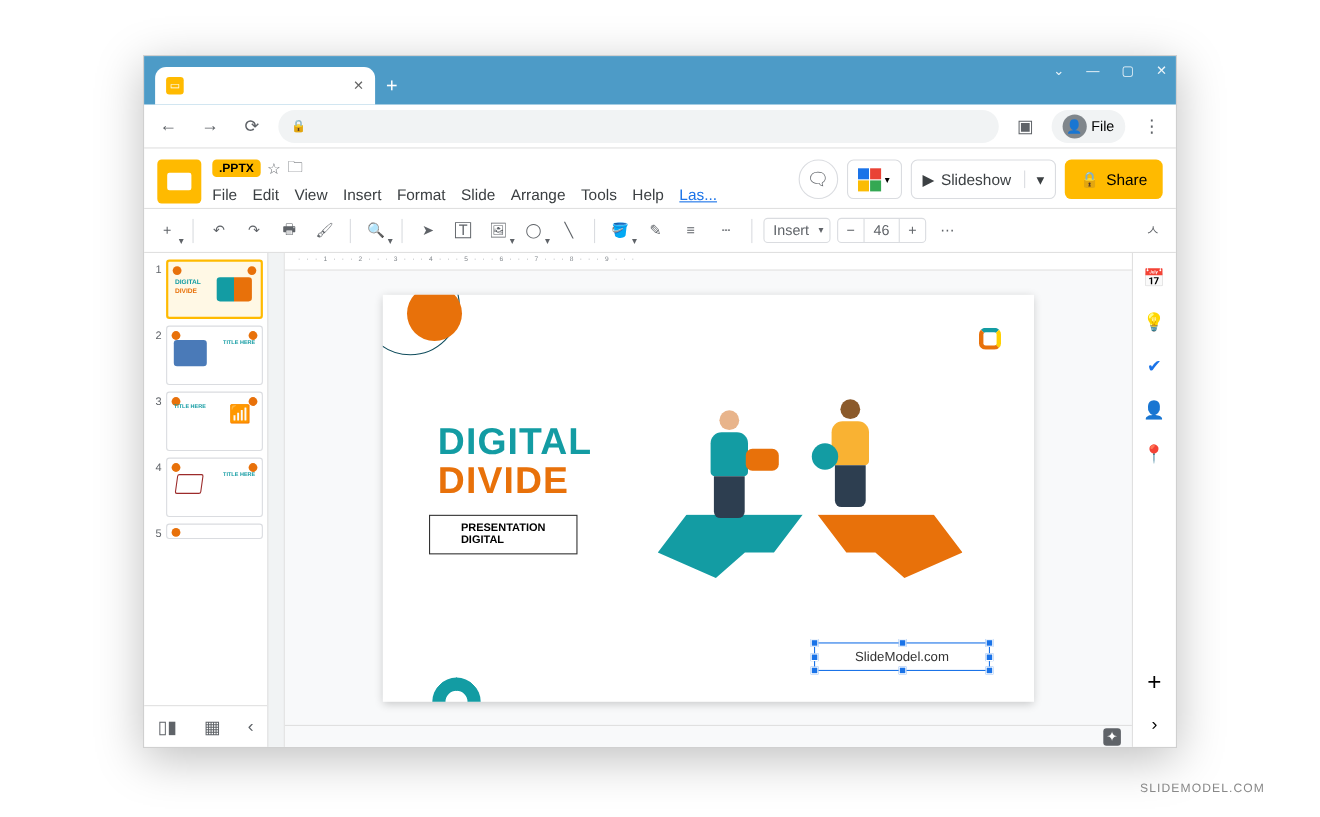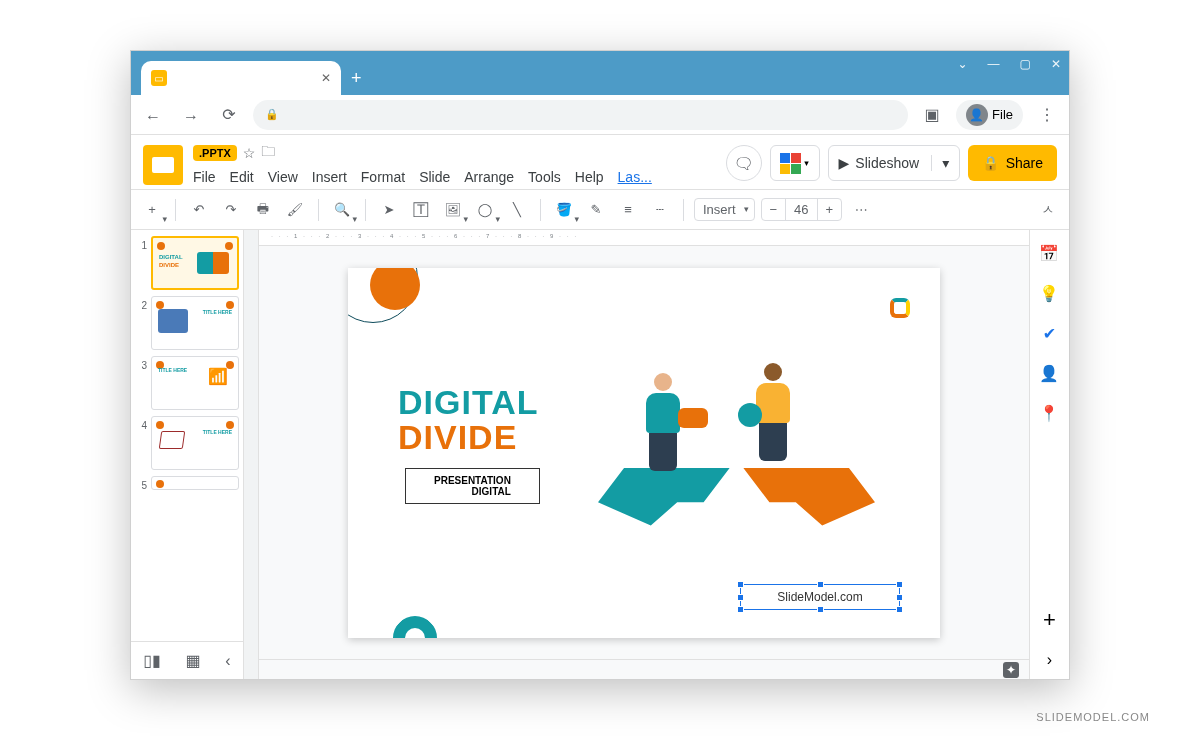--- a/index.html
+++ b/index.html
@@ -55,21 +55,21 @@
 .thumb.act .prev{border:2px solid #ffba00;background:#fff8e5;}
 .dot{position:absolute;width:8px;height:8px;background:#e8710a;border-radius:50%;}
 .sidebot{height:38px;border-top:1px solid #e0e0e0;display:flex;align-items:center;justify-content:space-around;color:#5f6368;}
 .gutter{width:16px;background:#f1f3f4;border-left:1px solid #e0e0e0;border-right:1px solid #e0e0e0;}
 .canvas{flex:1;display:flex;flex-direction:column;background:#f8f9fa;}
 .ruler{height:16px;background:#fff;border-bottom:1px solid #e0e0e0;font-size:6px;color:#80868b;padding:3px 12px;white-space:nowrap;overflow:hidden;letter-spacing:2px;}
 .slidewrap{flex:1;padding:10px 14px;display:flex;align-items:center;justify-content:center;}
 .slide{width:592px;height:370px;background:#fff;box-shadow:0 2px 8px rgba(0,0,0,.2);position:relative;overflow:hidden;}
 .slide .t1{position:absolute;left:50px;top:115px;font-size:34px;font-weight:900;color:#139ca3;letter-spacing:1px;}
 .slide .t2{position:absolute;left:50px;top:150px;font-size:34px;font-weight:900;color:#e8710a;letter-spacing:1px;}
-.slide .subbox{position:absolute;left:57px;top:200px;border:1.5px solid #333;padding:6px 28px;font-size:10px;font-weight:bold;text-align:right;}
+.slide .subbox{position:absolute;left:42px;top:200px;border:1.5px solid #333;padding:6px 28px;font-size:10px;font-weight:bold;text-align:left;}
 .slide .selbox{position:absolute;right:40px;bottom:28px;width:160px;height:26px;border:1px solid #1a73e8;display:flex;align-items:center;justify-content:center;font-size:12px;color:#333;font-weight:500;}
 .handle{position:absolute;width:7px;height:7px;background:#1a73e8;border:1px solid #fff;}
 .slide .circ1{position:absolute;left:-20px;top:-35px;width:90px;height:90px;border:1px solid #0f4c5c;border-radius:50%;}
 .slide .circ2{position:absolute;left:22px;top:-8px;width:50px;height:50px;background:#e8710a;border-radius:50%;}
 .slide .arc{position:absolute;left:45px;bottom:-22px;width:44px;height:44px;border:12px solid #139ca3;border-radius:50%;border-bottom-color:transparent;border-right-color:transparent;transform:rotate(45deg);}
 .slide .sq{position:absolute;right:30px;top:30px;width:20px;height:20px;border:4px solid #e8710a;border-top-color:#139ca3;border-right-color:#ffd000;border-radius:6px;}
 .person{position:absolute;width:50px;height:100px;}
 .person .head{width:18px;height:18px;border-radius:50%;margin:0 auto;}
 .person .body{width:34px;height:40px;border-radius:10px 10px 4px 4px;margin:2px auto 0;}
 .person .legs{width:28px;height:38px;background:#2d3e50;margin:0 auto;border-radius:0 0 6px 6px;}

